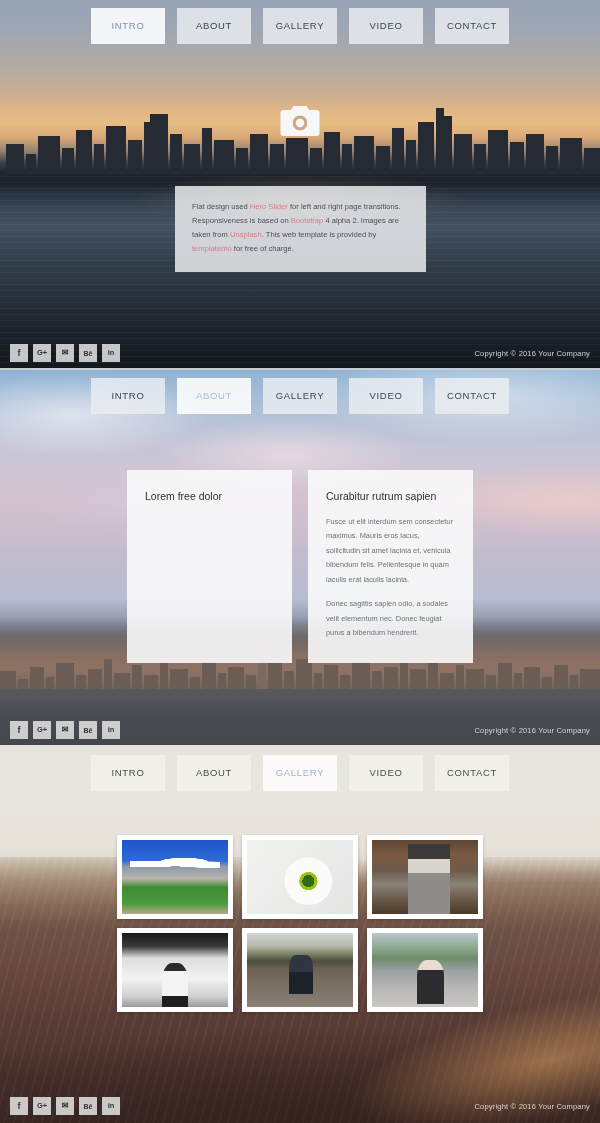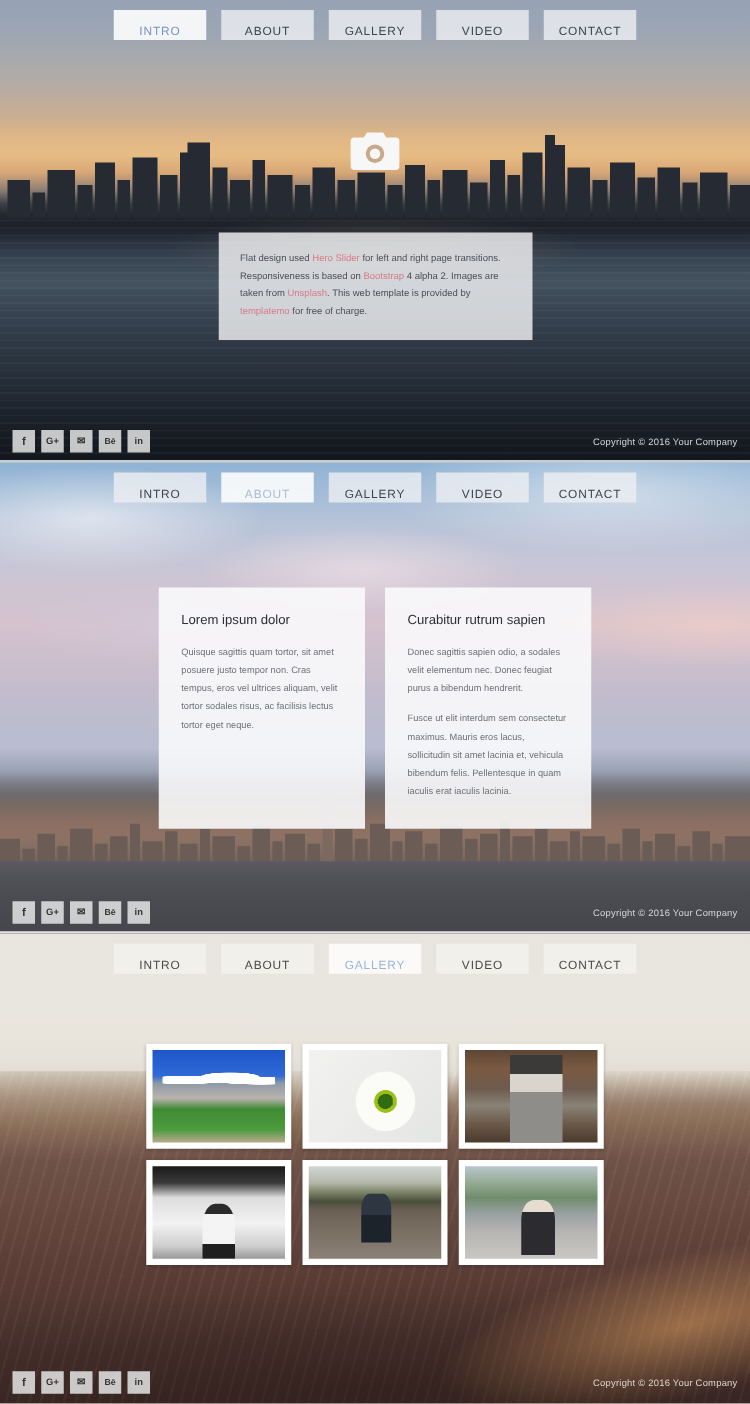--- a/index.html
+++ b/index.html
@@ -114,21 +114,21 @@
     background:radial-gradient(ellipse at 70% 50%, rgba(255,186,110,.45), rgba(255,150,70,0) 68%);
     transform:rotate(-12deg);
   }
 
   
   .nav{
     position:absolute; top:8px; left:0; right:0;
     display:flex; justify-content:center; gap:12px; z-index:30;
   }
   .nav-item{
-    width:74px; height:24px; line-height:36px; text-align:center;
+    width:74px; height:36px; line-height:36px; text-align:center;
     font-size:9.5px; letter-spacing:.7px; color:#3c4450;
     background:rgba(236,238,241,.82);
     border:0; cursor:pointer; user-select:none;
   }
   .nav-item.active{ background:rgba(250,251,252,.93); color:#7a93bb; }
   .s3 .nav-item{ background:rgba(243,241,237,.88); color:#4a4a4a; }
   .s3 .nav-item.active{ background:rgba(252,251,249,.95); color:#9ab4da; }
   .s2 .nav-item.active{ color:#a9bcd6; }
 
   
@@ -370,27 +370,26 @@
     <nav class="nav">
       <button class="nav-item">INTRO</button>
       <button class="nav-item active">ABOUT</button>
       <button class="nav-item">GALLERY</button>
       <button class="nav-item">VIDEO</button>
       <button class="nav-item">CONTACT</button>
     </nav>
 
     <div class="cards">
       <div class="card">
-        <h3>Lorem ipsum dolor</h3>
-        <p>Quisque sagittis quam tortor, sit amet posuere justo tempor non. Cras tempus, eros vel ultrices aliquam, velit tortor sodales risus, ac facilisis lectus tortor eget neque.</p>
+        <h3>Lorem free dolor</h3>
       </div>
       <div class="card">
         <h3>Curabitur rutrum sapien</h3>
+        <p>Fusce ut elit interdum sem consectetur maximus. Mauris eros lacus, sollicitudin sit amet lacinia et, vehicula bibendum felis. Pellentesque in quam iaculis erat iaculis lacinia.</p>
         <p>Donec sagittis sapien odio, a sodales velit elementum nec. Donec feugiat purus a bibendum hendrerit.</p>
-        <p>Fusce ut elit interdum sem consectetur maximus. Mauris eros lacus, sollicitudin sit amet lacinia et, vehicula bibendum felis. Pellentesque in quam iaculis erat iaculis lacinia.</p>
       </div>
     </div>
 
     <div class="footer">
       <div class="socials">
         <span class="soc">f</span>
         <span class="soc" style="font-size:7.5px">G+</span>
         <span class="soc" style="font-size:8px">✉</span>
         <span class="soc" style="font-size:7px">Bē</span>
         <span class="soc" style="font-size:7.5px">in</span>

